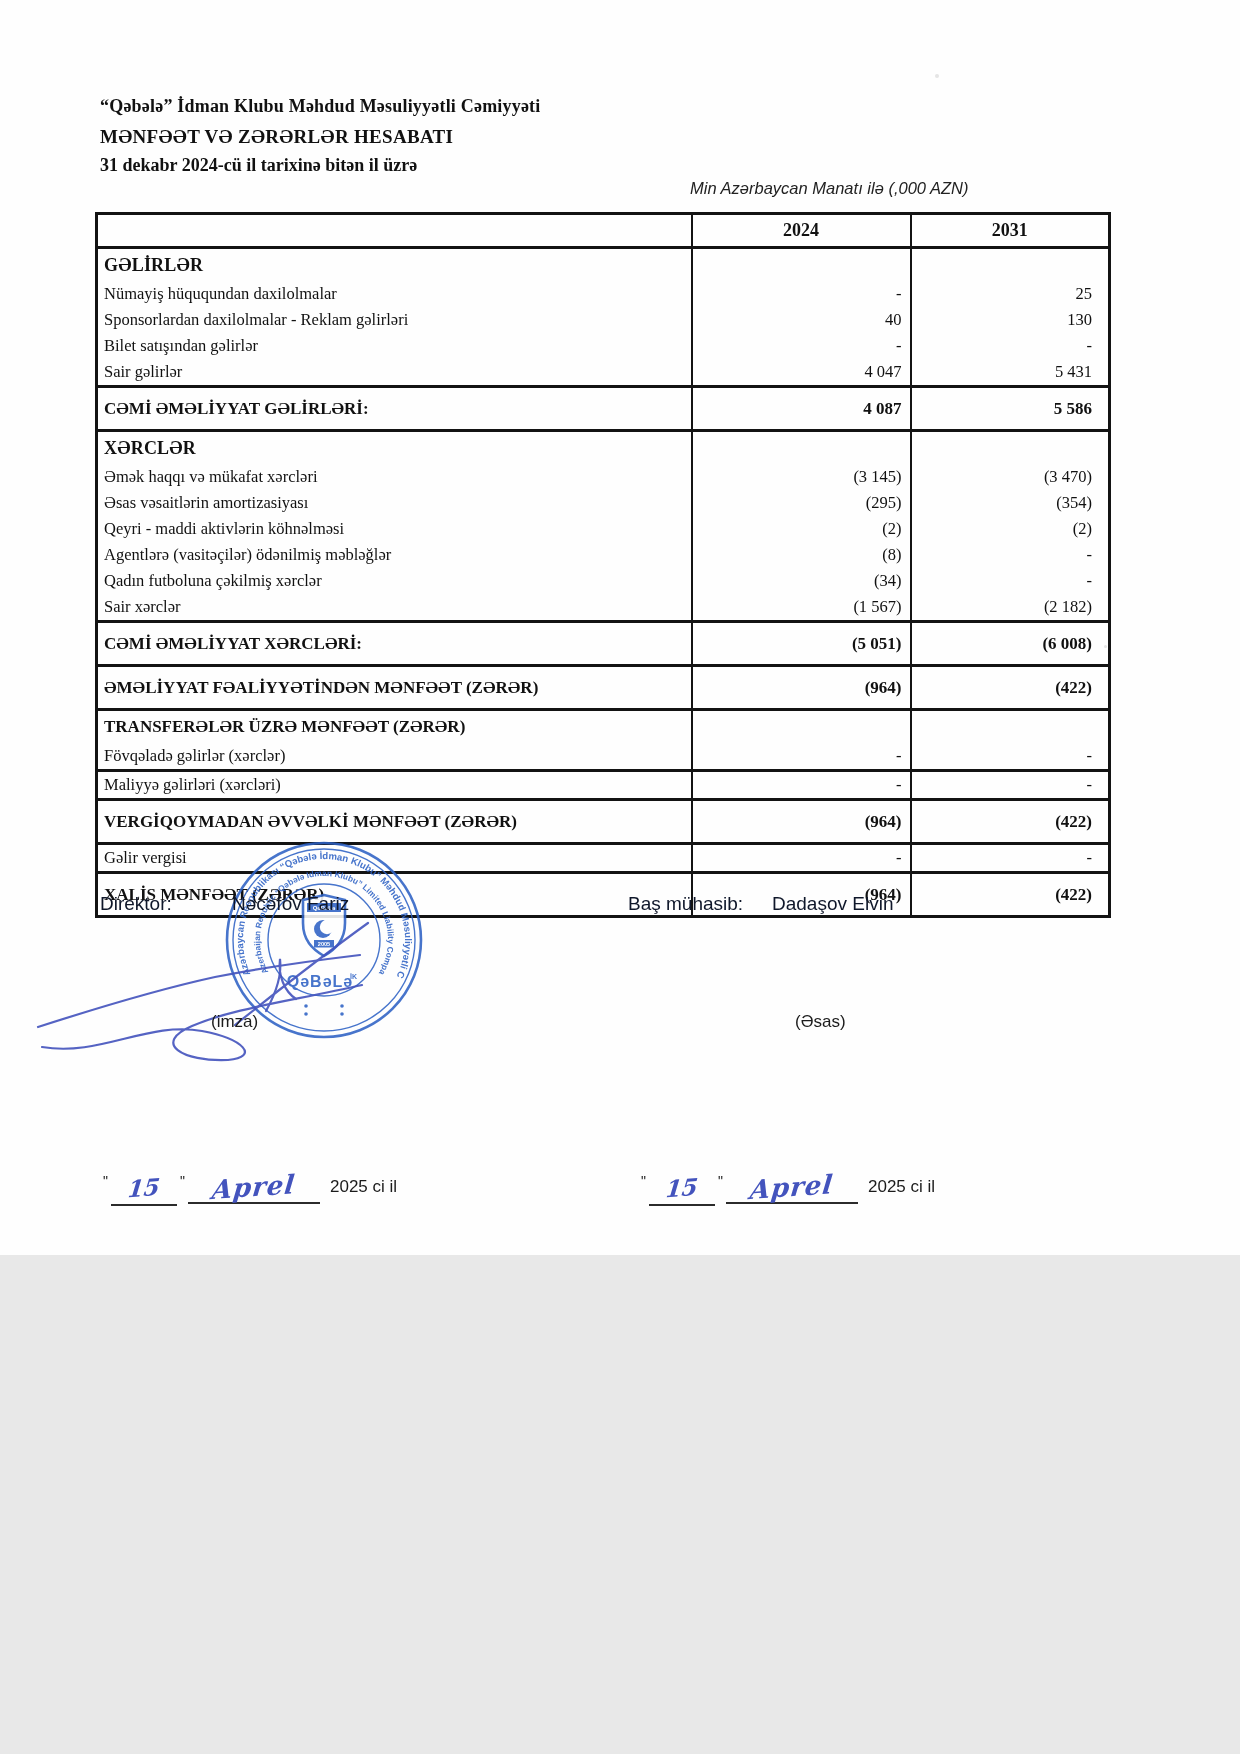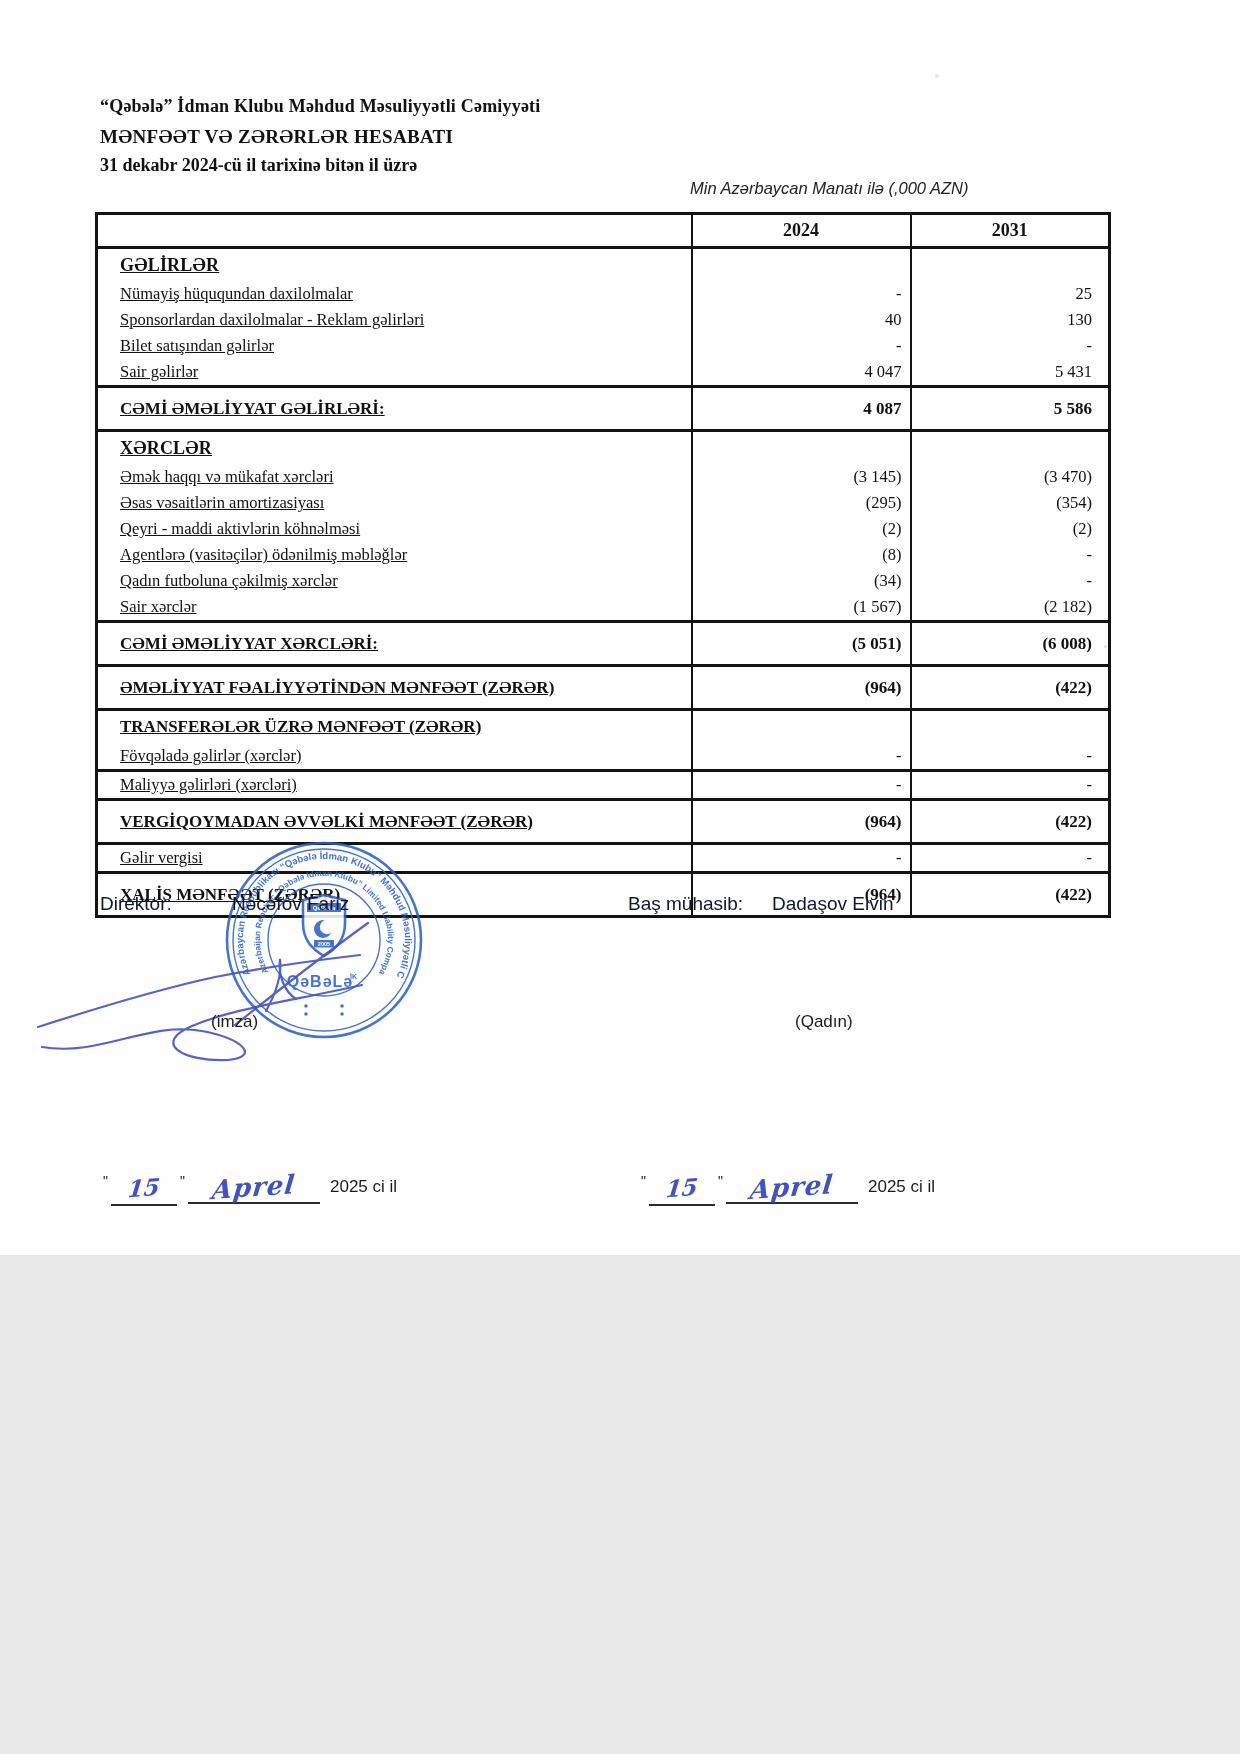--- a/index.html
+++ b/index.html
@@ -14,21 +14,21 @@
         font-family:"Liberation Sans", sans-serif;font-style:italic;font-size:16.5px;color:#222;}
   
   table.pnl{position:absolute;left:95px;top:212px;width:1013px;border-collapse:collapse;
         table-layout:fixed;border:3px solid #131313;}
   table.pnl th, table.pnl td{overflow:hidden;white-space:nowrap;vertical-align:middle;}
   col.c-lbl{width:595px;} col.c-24{width:219px;} col.c-23{width:199px;}
   thead th{height:29px;font-size:18px;font-weight:bold;border-bottom:2px solid #7f1d1d;}
   td.num, th.num{border-left:2px solid #131313;text-align:right;}
   td.v24{padding-right:8px;} td.v23{padding-right:16px;}
   th.num{text-align:center;}
-  td.lbl{padding-left:22px;text-align:left;text-decoration:underline;}
+  td.lbl{padding-left:6px;text-align:left;}
   .box-start td{border-top:3px solid #131313;}
   .r-section td{height:30px;font-size:18px;}
   .r-section td.lbl{font-weight:bold;letter-spacing:.2px;}
   .r-item td{height:24px;font-size:16.5px;}
   .r-total td{height:39px;font-size:17px;font-weight:bold;}
   .r-heading td{height:30px;font-size:17px;}
   .r-heading td.lbl{font-weight:bold;}
   
   .sig-label{position:absolute;font-family:"Liberation Sans", sans-serif;font-weight:normal;
         font-size:19px;color:#0f172a;z-index:5;}
@@ -191,21 +191,21 @@
           <td class="num v23">(422)</td>
         </tr>
       </tbody>
   </table>
 
   <div class="sig-label role-left">Direktor:</div>
   <div class="sig-label name-left">Nəcəfov Fariz</div>
   <div class="sig-label role-right">Baş mühasib:</div>
   <div class="sig-label name-right">Dadaşov Elvin</div>
   <div class="sign-note note-left">(imza)</div>
-  <div class="sign-note note-right">(Qadın)</div>
+  <div class="sign-note note-right">(Əsas)</div>
 
   <svg class="stamp" width="205" height="205" viewBox="0 0 205 205" xmlns="http://www.w3.org/2000/svg" xmlns:xlink="http://www.w3.org/1999/xlink">
     <defs>
       <path id="arcOuter" d="M 28.6,136.2 A 81,81 0 1 1 175.4,136.2"></path>
       <path id="arcInner" d="M 46.6,134.0 A 64,64 0 1 1 157.4,134.0"></path>
     </defs>
     <circle cx="102" cy="102" r="97" fill="none" stroke="currentColor" stroke-width="2.6"></circle>
     <circle cx="102" cy="102" r="91" fill="none" stroke="currentColor" stroke-width="1.4"></circle>
     <circle cx="102" cy="102" r="56" fill="none" stroke="currentColor" stroke-width="1.4"></circle>
     <text class="st-arc" font-size="9.6">

